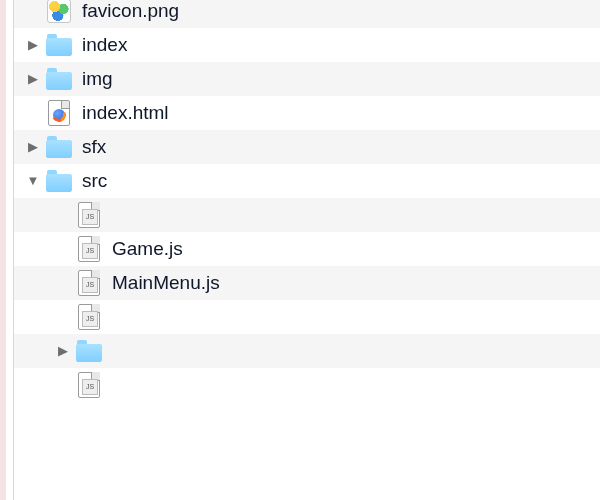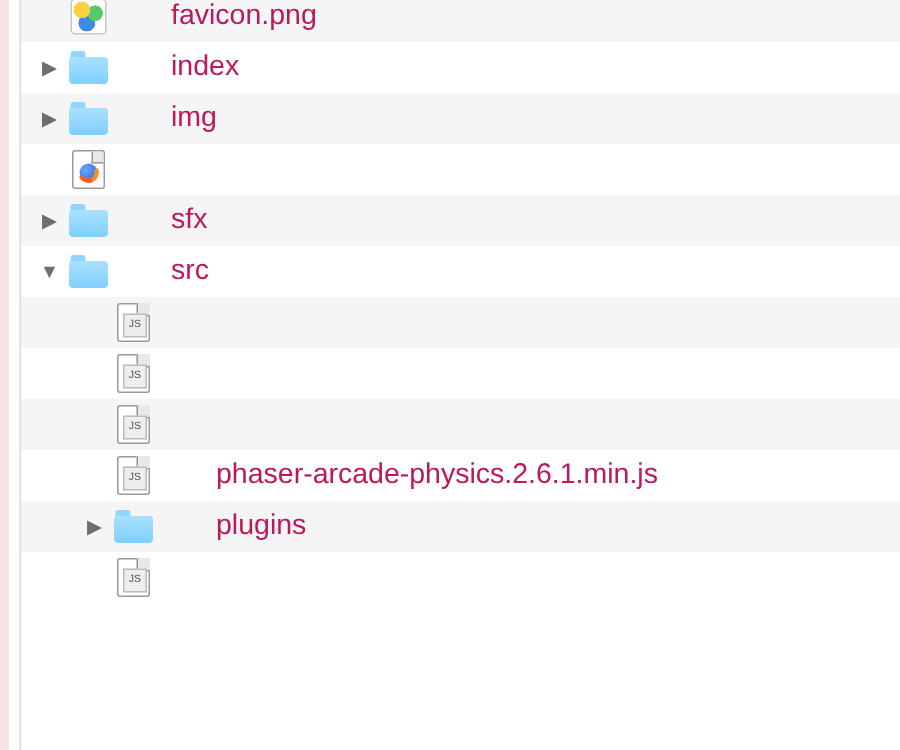--- a/index.html
+++ b/index.html
@@ -52,23 +52,22 @@
     width: 26px;
     height: 26px;
     margin-right: 10px;
     display: inline-flex;
     align-items: center;
     justify-content: center;
     flex: 0 0 26px;
   }
   .label {
     font-size: 19px;
-    color: #be185d;
+    color: #0f172a;
     white-space: nowrap;
-    margin-left: 32px;
   }
   
   .folder { width:26px; height:22px; position:relative; }
   .folder .tab {
     position:absolute; top:0; left:1px; width:10px; height:6px;
     background:#8fd7ff; border-radius:2px 2px 0 0;
   }
   .folder .body {
     position:absolute; top:4px; left:0; width:26px; height:18px;
     background:#8fd7ff; border-radius:3px;
@@ -156,20 +155,21 @@
     </div>
     <div class="row plain">
       <span class="indent d0"></span>
       <span class="arrow-spacer"></span>
       <span class="icon">
         <span class="ff-icon">
           <span class="ball"></span>
           <span class="swirl"></span>
         </span>
       </span>
+      <span class="label">index.html</span>
     </div>
     <div class="row stripe">
       <span class="indent d0"></span>
       <span class="arrow">▶</span>
       <span class="icon">
         <span class="folder">
           <span class="tab"></span>
           <span class="body"></span>
         </span>
       </span>
@@ -192,46 +192,46 @@
       <span class="icon">
         <span class="file-page-js"></span>
       </span>
     </div>
     <div class="row plain">
       <span class="indent d1"></span>
       <span class="arrow-spacer"></span>
       <span class="icon">
         <span class="file-page-js"></span>
       </span>
-    </div>
-    <div class="row stripe">
-      <span class="indent d1"></span>
-      <span class="arrow-spacer"></span>
-      <span class="icon">
-        <span class="file-page-js"></span>
-      </span>
-    </div>
-    <div class="row plain">
-      <span class="indent d1"></span>
-      <span class="arrow-spacer"></span>
-      <span class="icon">
-        <span class="file-page-js"></span>
-      </span>
-      <span class="label">phaser-arcade-physics.2.6.1.min.js</span>
-    </div>
-    <div class="row stripe">
-      <span class="indent d1"></span>
-      <span class="arrow">▶</span>
-      <span class="icon">
-        <span class="folder">
-          <span class="tab"></span>
-          <span class="body"></span>
-        </span>
-      </span>
-      <span class="label">plugins</span>
+      <span class="label">Game.js</span>
+    </div>
+    <div class="row stripe">
+      <span class="indent d1"></span>
+      <span class="arrow-spacer"></span>
+      <span class="icon">
+        <span class="file-page-js"></span>
+      </span>
+      <span class="label">MainMenu.js</span>
+    </div>
+    <div class="row plain">
+      <span class="indent d1"></span>
+      <span class="arrow-spacer"></span>
+      <span class="icon">
+        <span class="file-page-js"></span>
+      </span>
+    </div>
+    <div class="row stripe">
+      <span class="indent d1"></span>
+      <span class="arrow">▶</span>
+      <span class="icon">
+        <span class="folder">
+          <span class="tab"></span>
+          <span class="body"></span>
+        </span>
+      </span>
     </div>
     <div class="row plain">
       <span class="indent d1"></span>
       <span class="arrow-spacer"></span>
       <span class="icon">
         <span class="file-page-js"></span>
       </span>
     </div>
   </div>
 

